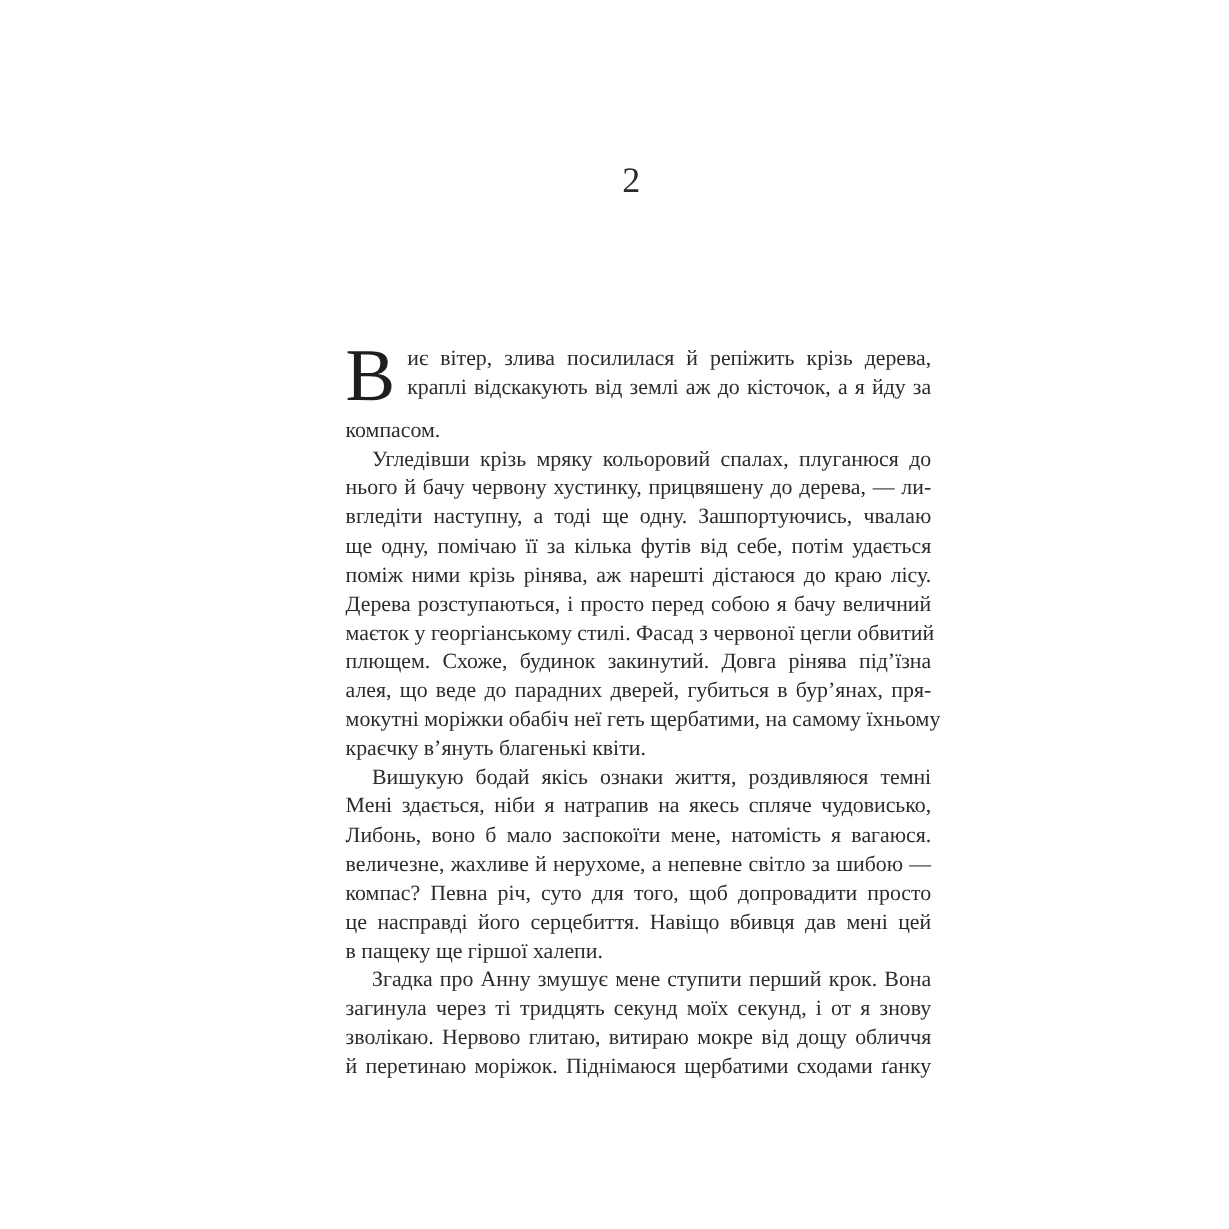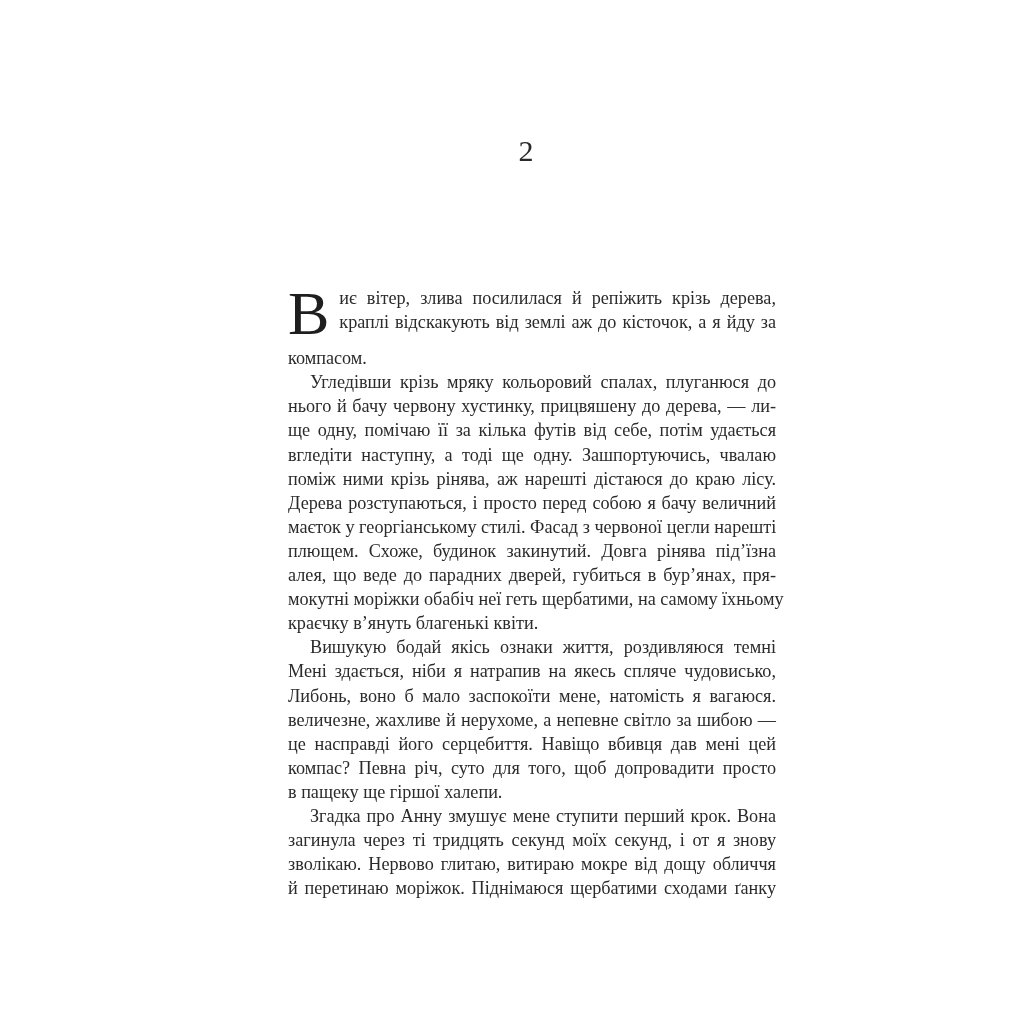--- a/index.html
+++ b/index.html
@@ -76,38 +76,38 @@
     <div class="para">
       <span class="drop-cap">В</span>
       <span class="line">иє вітер, злива посилилася й репіжить крізь дерева,</span>
       <span class="line">краплі відскакують від землі аж до кісточок, а я йду за</span>
       <span class="line last" style="clear:left;margin-top:12px;">компасом.</span>
     </div>
 
     <div class="para">
       <span class="line indent">Угледівши крізь мряку кольоровий спалах, плуганюся до</span>
       <span class="line">нього й бачу червону хустинку, прицвяшену до дерева, — ли-</span>
+      <span class="line">вгледіти наступну, а тоді ще одну. Зашпортуючись, чвалаю</span>
       <span class="line">ще одну, помічаю її за кілька футів від себе, потім удається</span>
-      <span class="line">вгледіти наступну, а тоді ще одну. Зашпортуючись, чвалаю</span>
       <span class="line">поміж ними крізь рінява, аж нарешті дістаюся до краю лісу.</span>
       <span class="line">Дерева розступаються, і просто перед собою я бачу величний</span>
-      <span class="line">маєток у георгіанському стилі. Фасад з червоної цегли нарешті</span>
+      <span class="line">маєток у георгіанському стилі. Фасад з червоної цегли обвитий</span>
       <span class="line">плющем. Схоже, будинок закинутий. Довга рінява під’їзна</span>
       <span class="line">алея, що веде до парадних дверей, губиться в бур’янах, пря-</span>
       <span class="line">мокутні моріжки обабіч неї геть щербатими, на самому їхньому</span>
       <span class="line last">краєчку в’януть благенькі квіти.</span>
     </div>
 
     <div class="para">
       <span class="line indent">Вишукую бодай якісь ознаки життя, роздивляюся темні</span>
       <span class="line">Мені здається, ніби я натрапив на якесь спляче чудовисько,</span>
       <span class="line">Либонь, воно б мало заспокоїти мене, натомість я вагаюся.</span>
       <span class="line">величезне, жахливе й нерухоме, а непевне світло за шибою —</span>
+      <span class="line">компас? Певна річ, суто для того, щоб допровадити просто</span>
       <span class="line">це насправді його серцебиття. Навіщо вбивця дав мені цей</span>
-      <span class="line">компас? Певна річ, суто для того, щоб допровадити просто</span>
       <span class="line last">в пащеку ще гіршої халепи.</span>
     </div>
 
     <div class="para">
       <span class="line indent">Згадка про Анну змушує мене ступити перший крок. Вона</span>
       <span class="line">загинула через ті тридцять секунд моїх секунд, і от я знову</span>
       <span class="line">зволікаю. Нервово глитаю, витираю мокре від дощу обличчя</span>
       <span class="line">й перетинаю моріжок. Піднімаюся щербатими сходами ґанку</span>
     </div>
   </div>

